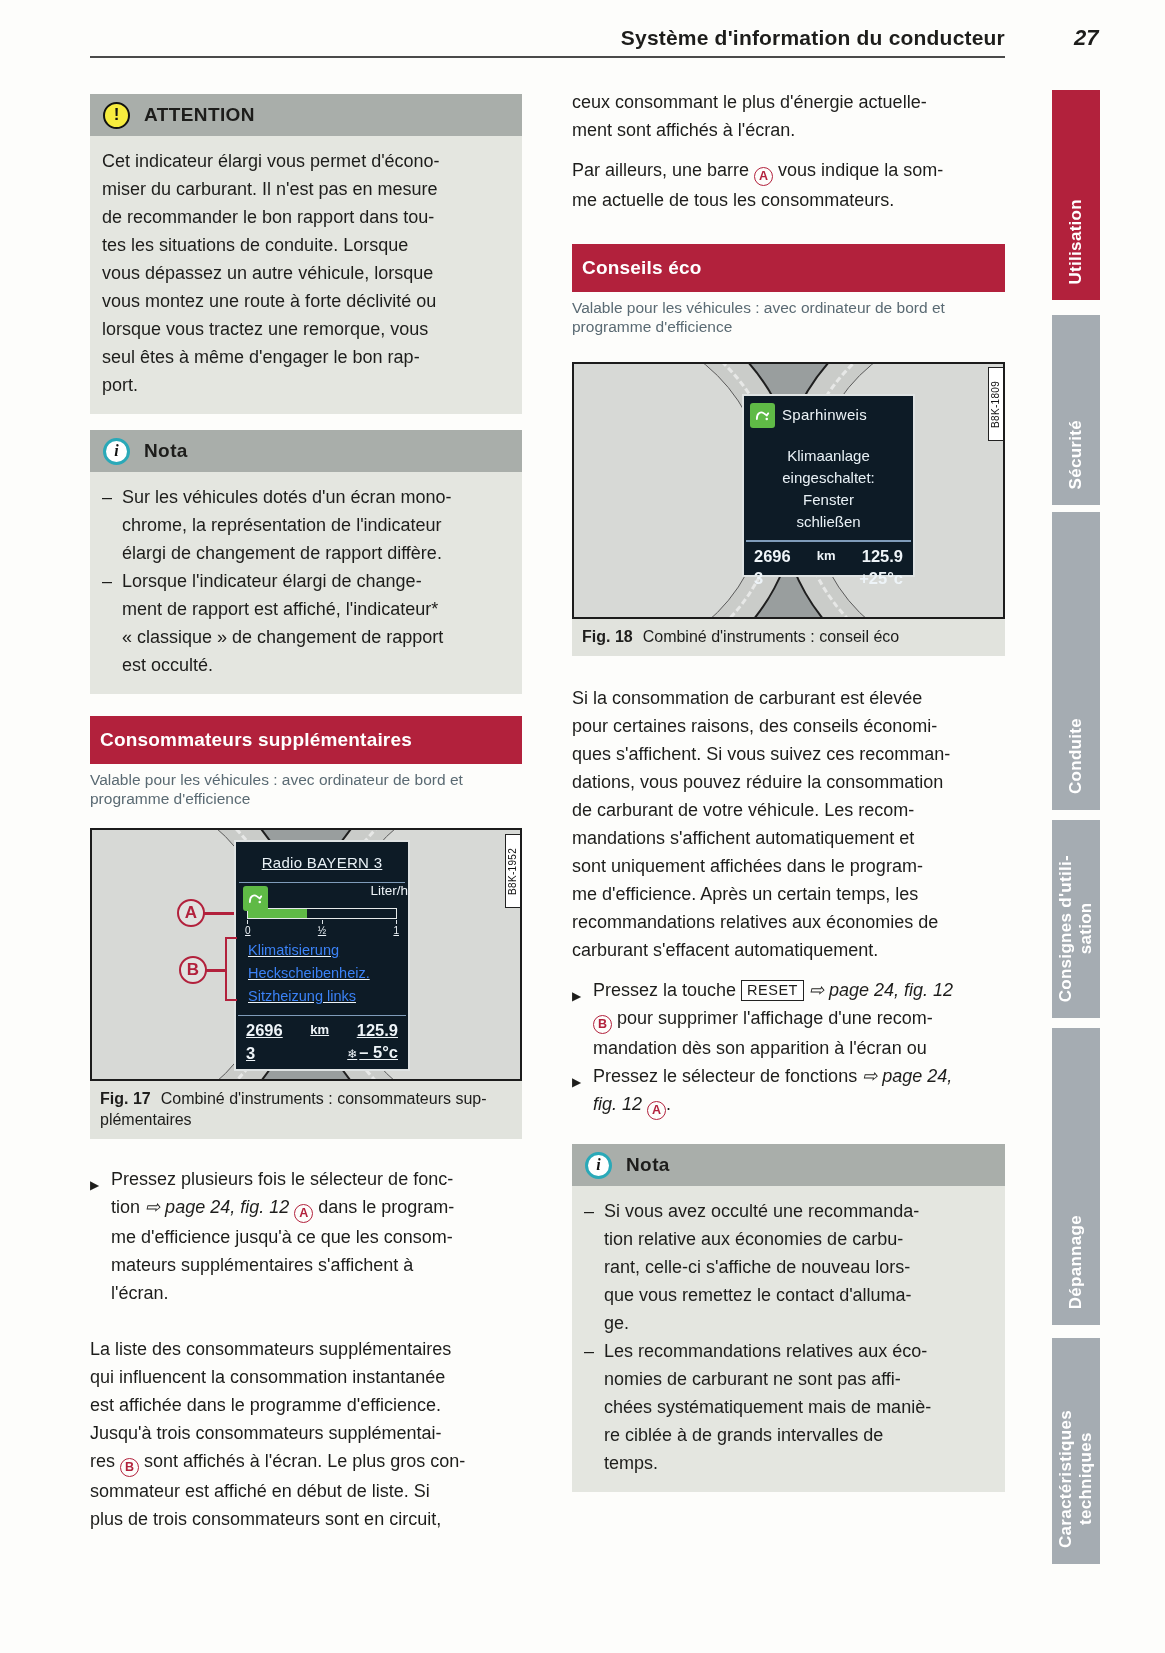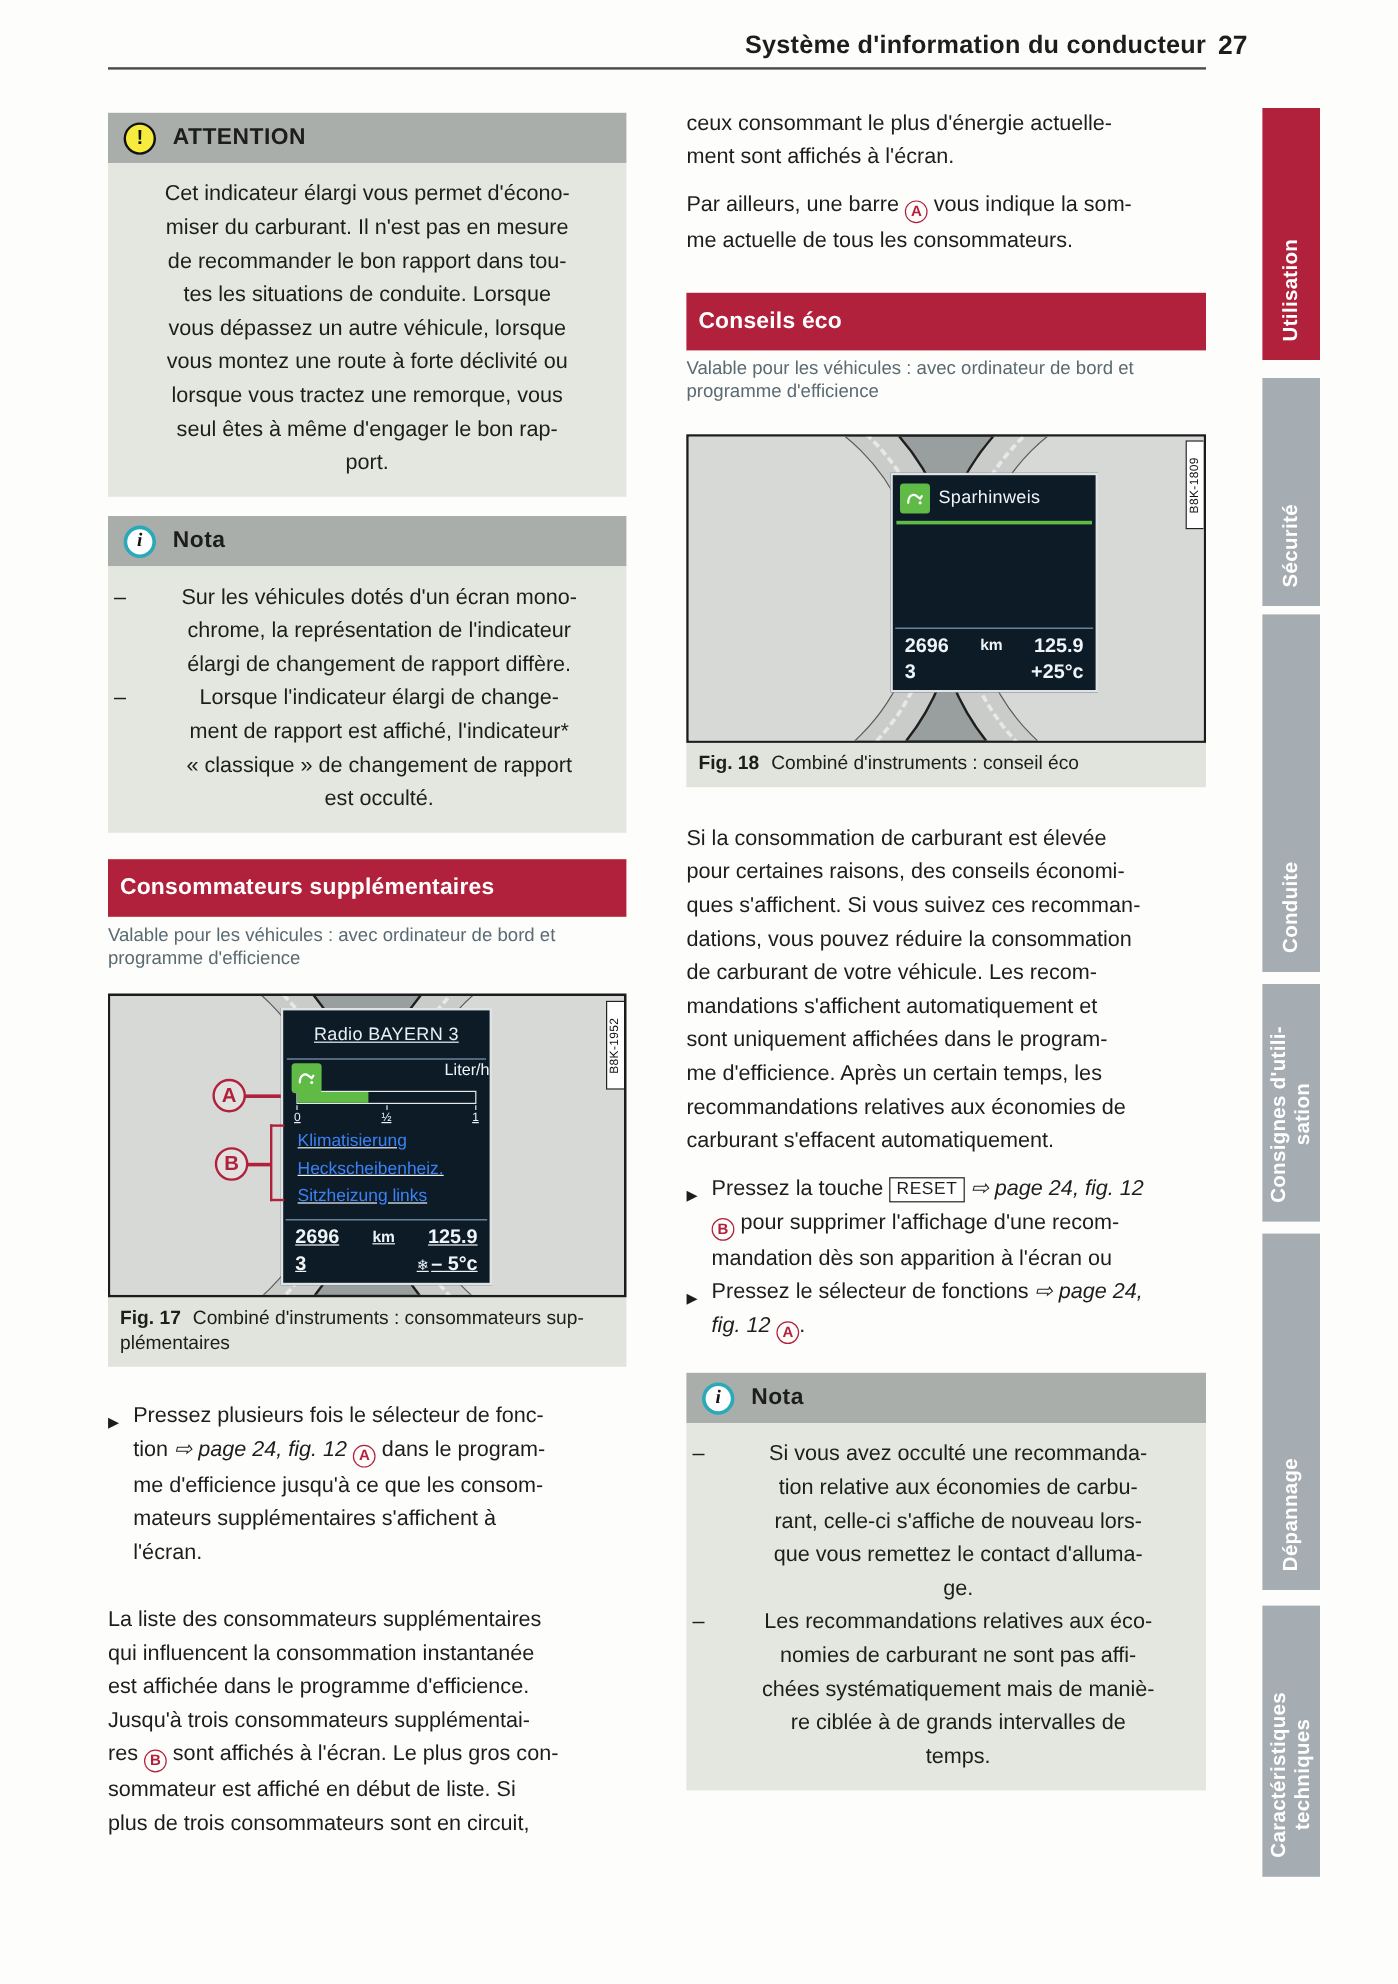--- a/index.html
+++ b/index.html
@@ -13,37 +13,37 @@
     --disp-bg:#0d1b26;
     --disp-blue:#7f9cba;
     --eco-green:#5fba46;
   }
   *{box-sizing:border-box;margin:0;padding:0;}
   body{font-family:"Liberation Sans",sans-serif;background:#ffffff;}
   .page{position:relative;width:1165px;height:1653px;background:#fdfdfb;overflow:hidden;color:var(--ink);}
 
   
   .head-title{position:absolute;top:26px;right:160px;font-size:21px;font-weight:bold;letter-spacing:.2px;}
-  .page-num{position:absolute;top:25px;left:1015px;font-size:22px;font-weight:bold;}
+  .page-num{position:absolute;top:25px;left:1074px;font-size:22px;font-weight:bold;font-style:italic;}
   .head-rule{position:absolute;top:56px;left:90px;width:915px;height:2px;background:#4a4a4a;}
 
   
   .col{position:absolute;top:88px;width:432px;font-size:18px;line-height:28px;}
   .col-left{left:90px;}
   .col-right{left:572px;width:433px;}
   .para{white-space:pre-line;}
 
   
   .box{margin-top:0;}
   .box-head{background:var(--box-head);height:42px;display:flex;align-items:center;padding-left:13px;gap:14px;}
   .box-title{font-weight:bold;font-size:19px;letter-spacing:.4px;}
   .badge{width:27px;height:27px;border-radius:50%;display:flex;align-items:center;justify-content:center;font-weight:bold;flex:none;}
   .badge-warn{background:#f7ec3e;border:2.5px solid #121212;color:#121212;font-size:17px;}
   .badge-info{background:#ffffff;border:3px solid #2aa9b8;color:#111;font-size:16px;font-family:"Liberation Serif",serif;font-style:italic;}
-  .box-body{background:var(--box-body);padding:11px 0 15px;text-align:center;}
+  .box-body{background:var(--box-body);padding:11px 12px 15px;}
   .n-item{display:flex;}
   .n-dash{width:20px;flex:none;}
   .n-text{flex:1;white-space:pre-line;}
 
   
   .sec-head{background:var(--red);color:#fff;font-weight:bold;font-size:19px;height:48px;display:flex;align-items:center;padding-left:10px;letter-spacing:.2px;}
   .subtitle{margin-top:6px;font-size:15.5px;line-height:19px;color:var(--subtle);white-space:pre-line;}
 
   
   .fig{display:block;}
@@ -291,20 +291,24 @@
           <div class="d-head18">
             <span class="eco-icon">
               <svg width="17" height="17" viewBox="0 0 24 24">
                   <path d="M4 17 C4 8 10 6 14 9 L18 12 L20 9" stroke="#ffffff" stroke-width="2.6" fill="none" stroke-linecap="round"></path>
                   <circle cx="18" cy="17" r="1.8" fill="#ffffff"></circle>
                 </svg>
             </span>
             <span class="d-title18">Sparhinweis</span>
           </div>
           <div class="sep-green"></div>
+          <div class="d-message">Klimaanlage
+eingeschaltet:
+Fenster
+schließen</div>
           <div class="mt-auto">
             <div class="sep-thin"></div>
             <div class="d-bottom">
               <div class="d-row">
                 <span>2696</span>
                 <span class="d-km">km</span>
                 <span>125.9</span>
               </div>
               <div class="d-row">
                 <span>3</span>

